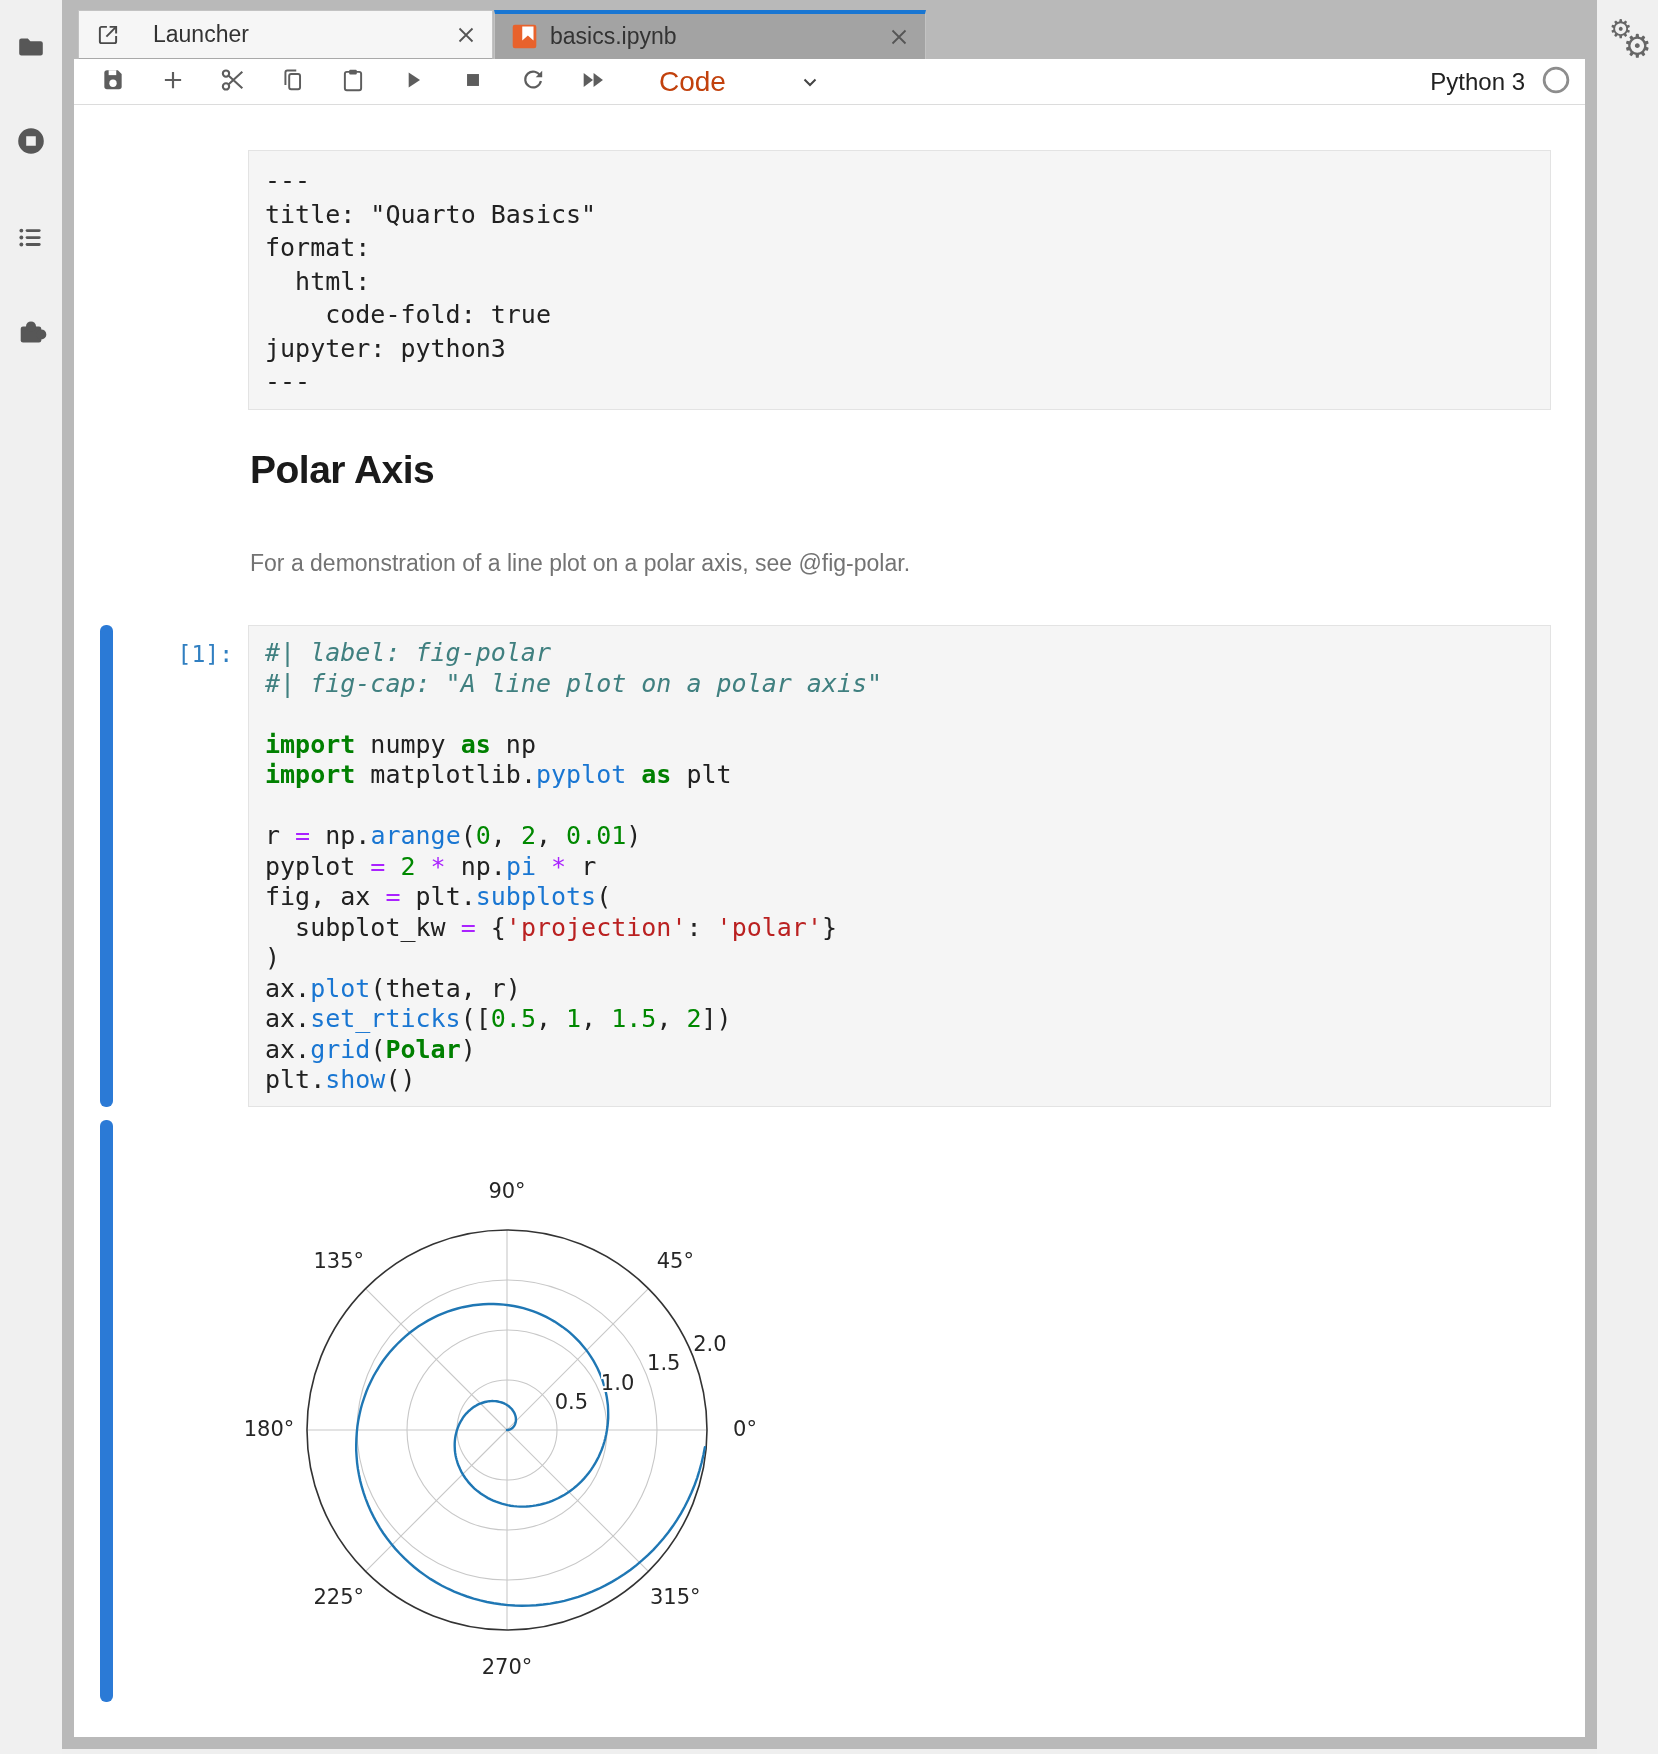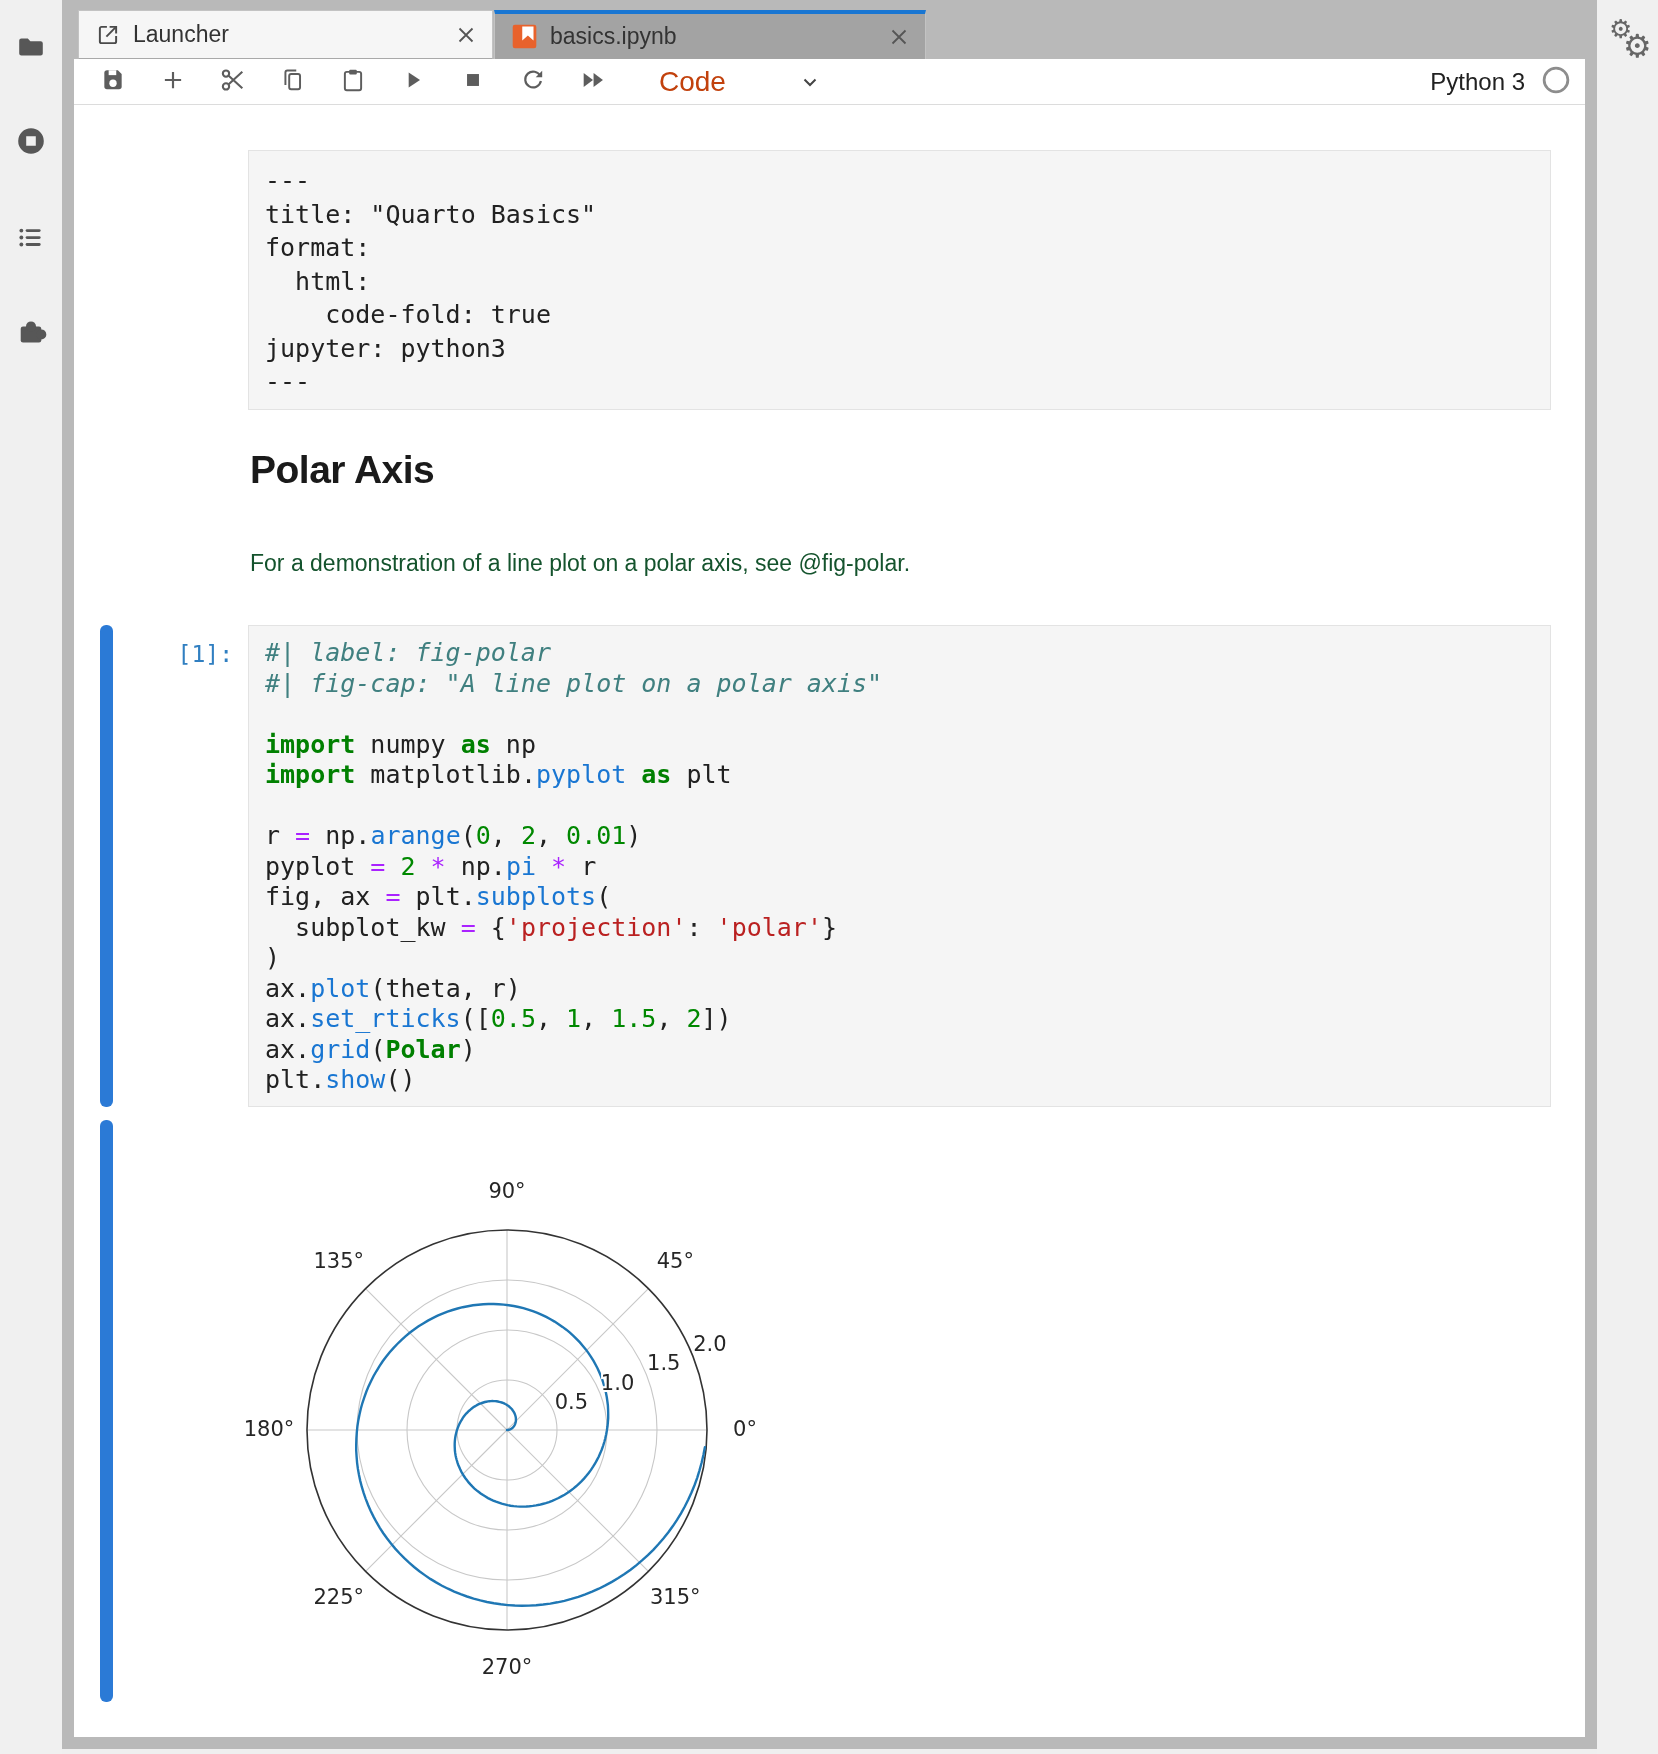--- a/index.html
+++ b/index.html
@@ -14,21 +14,21 @@
   #gears{position:absolute;top:12px;left:6px;color:#666;font-family:"DejaVu Sans",sans-serif;line-height:1;}
   #gears .g1{font-size:26px;position:absolute;left:6px;top:4px;}
   #gears .g2{font-size:32px;position:absolute;left:20px;top:18px;}
 
   
   #frame{left:62px;top:0;width:1535px;height:1749px;background:#b9b9b9;}
   #panel{left:74px;top:59px;width:1511px;height:1678px;background:#ffffff;}
 
   
   .tab{top:10px;height:49px;display:flex;align-items:center;box-sizing:border-box;cursor:pointer;}
-  #tab-launcher{left:78px;width:415px;background:#f6f6f6;border:1px solid #c3c3c3;border-bottom:1px solid #a9a9a9;}
+  #tab-launcher{left:78px;width:415px;background:#f6f6f6;border:1px solid #c3c3c3;border-bottom:1px solid #a9a9a9;gap:20px;}
   #tab-notebook{left:494px;width:432px;background:#a3a3a3;border-left:1px solid #c3c3c3;border-right:1px solid #c3c3c3;border-top:4px solid #1976d2;}
   .tab .ticon{margin:0 12px 0 16px;display:flex;}
   .tab .tlabel{font-size:23px;color:#333;flex:1 1 auto;white-space:nowrap;overflow:hidden;}
   .tab .tclose{margin-right:14px;display:flex;cursor:pointer;}
 
   
   #toolbar{left:74px;top:59px;width:1511px;height:46px;background:#fff;border-bottom:1px solid #dcdcdc;box-sizing:border-box;display:flex;align-items:center;}
   .tb-btn{width:36px;height:40px;margin-right:24px;display:flex;align-items:center;justify-content:center;cursor:pointer;flex:0 0 auto;}
   .tb-btn:first-child{margin-left:21px;}
   #celltype{display:flex;align-items:center;cursor:pointer;margin-left:24px;}
@@ -38,21 +38,21 @@
   #kernel{display:flex;align-items:center;margin-right:14px;cursor:pointer;}
   #kernel .k-label{font-size:24px;color:#212121;margin-right:16px;margin-left:25px;}
 
   
   .cellbox{background:#f5f5f5;border:1px solid #e3e3e3;box-sizing:border-box;}
   pre{margin:0;white-space:pre;}
   #yaml-box{left:248px;top:150px;width:1303px;height:260px;}
   #yaml-box pre{padding:13px 16px;font-family:"DejaVu Sans Mono",monospace;font-size:25px;line-height:33.5px;color:#212121;}
 
   #md-heading{left:250px;top:448px;font-size:39px;font-weight:700;color:#1a1a1a;letter-spacing:-.5px;}
-  #md-para{left:250px;top:550px;font-size:23px;color:#14532d;}
+  #md-para{left:250px;top:550px;font-size:23px;color:#737373;}
 
   .collapser{width:13px;border-radius:6px;background:#2b7ad6;cursor:pointer;}
   #in-collapser{left:100px;top:625px;height:482px;}
   #out-collapser{left:100px;top:1120px;height:582px;}
 
   #in-prompt{left:105px;top:641px;width:128px;text-align:right;font-family:"DejaVu Sans Mono",monospace;font-size:23px;color:#307fc1;}
 
   #code-box{left:248px;top:625px;width:1303px;height:482px;}
   #code-box pre{padding:12px 16px;font-family:"DejaVu Sans Mono",monospace;font-size:25px;line-height:30.5px;}
   .tok-t{color:#212121;}

